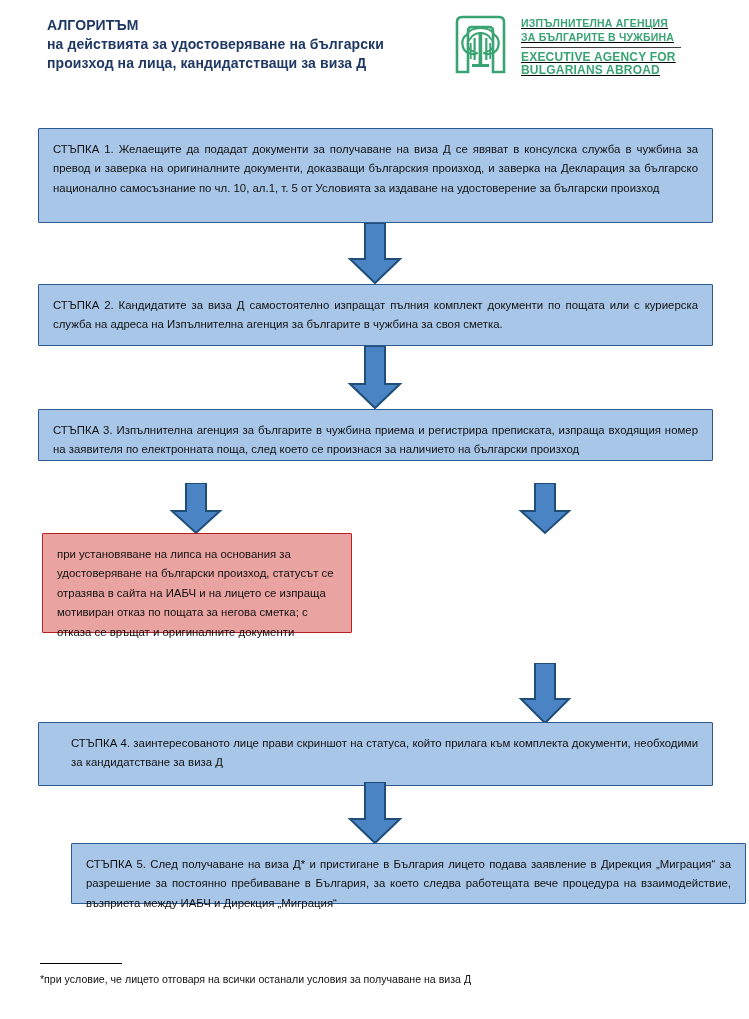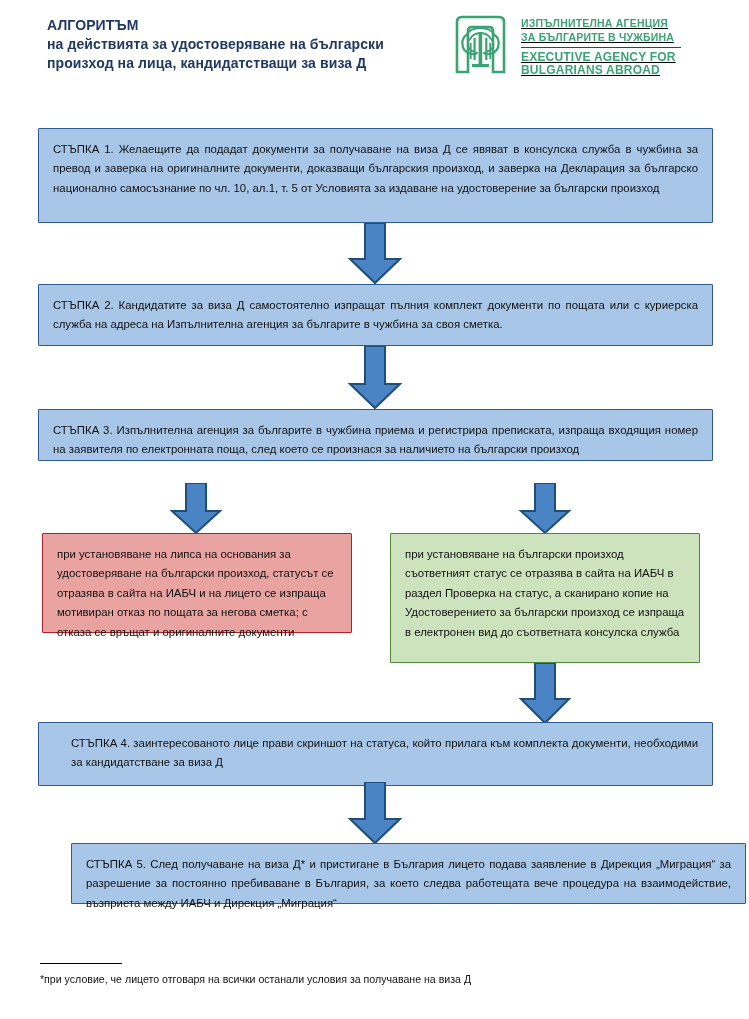--- a/index.html
+++ b/index.html
@@ -206,23 +206,20 @@
   </svg>
 
   <svg class="arrow" style="left:512px; top:483px;" width="66" height="52" viewBox="0 0 66 52">
     <path d="M23 0 L43 0 L43 28 L57 28 L33 50 L9 28 L23 28 Z" fill="#4a84c4" stroke="#1f4e79" stroke-width="2"></path>
   </svg>
 
   <div class="node red" id="node-branch-refusal">
     <p>при установяване на липса на основания за удостоверяване на български произход, статусът се отразява в сайта на ИАБЧ и на лицето се изпраща мотивиран отказ по пощата за негова сметка; с отказа се връщат и оригиналните документи</p>
   </div>
 
-  <div class="node green" id="node-branch-confirm">
-    <p>при установяване на български произход съответният статус се отразява в сайта на ИАБЧ в раздел Проверка на статус, а сканирано копие на Удостоверението за български произход се изпраща в електронен вид до съответната консулска служба</p>
-  </div>
 
   <svg class="arrow" style="left:512px; top:663px;" width="66" height="62" viewBox="0 0 66 62">
     <path d="M23 0 L43 0 L43 36 L57 36 L33 60 L9 36 L23 36 Z" fill="#4a84c4" stroke="#1f4e79" stroke-width="2"></path>
   </svg>
 
   <div class="node blue" id="node-step4">
     <p>СТЪПКА 4. заинтересованото лице прави скриншот на статуса, който прилага към комплекта документи, необходими за кандидатстване за виза Д</p>
   </div>
 
   <svg class="arrow" style="left:337px; top:782px;" width="76" height="63" viewBox="0 0 76 63">

